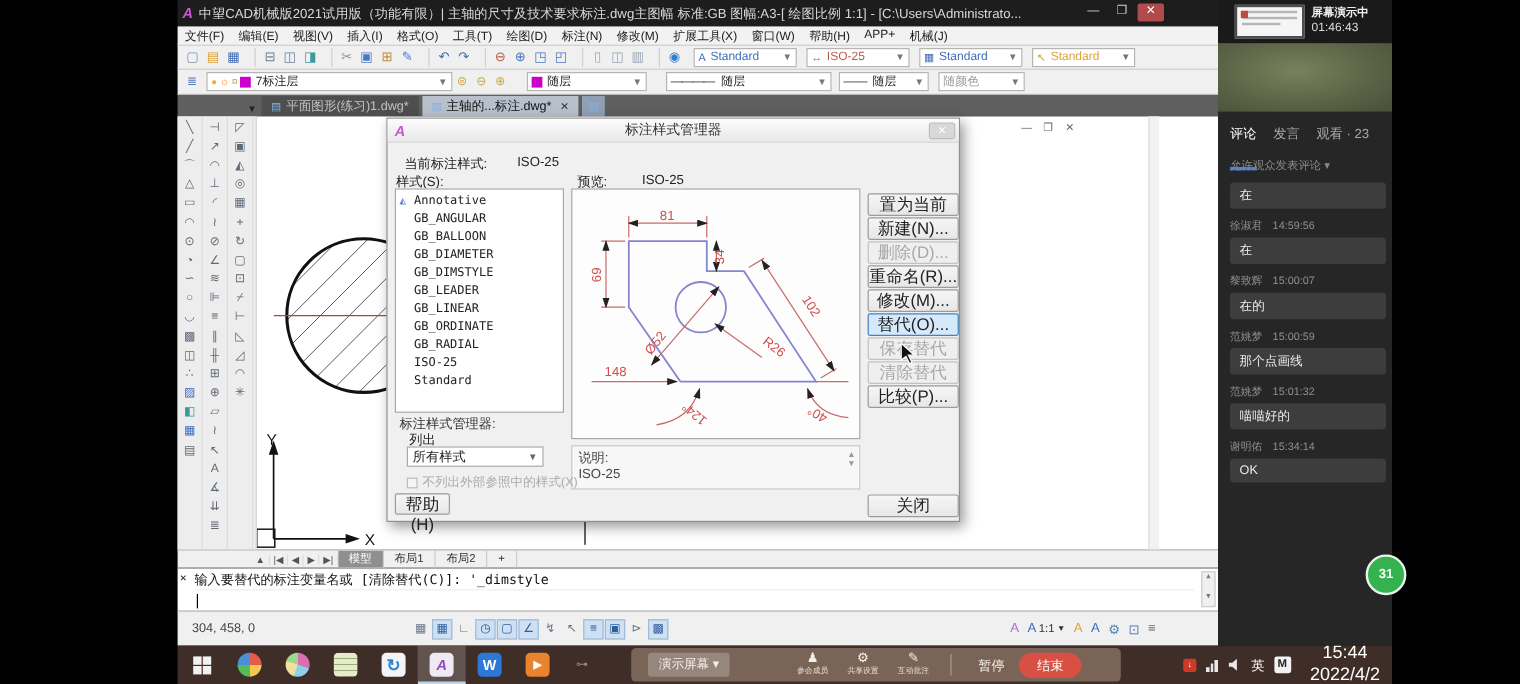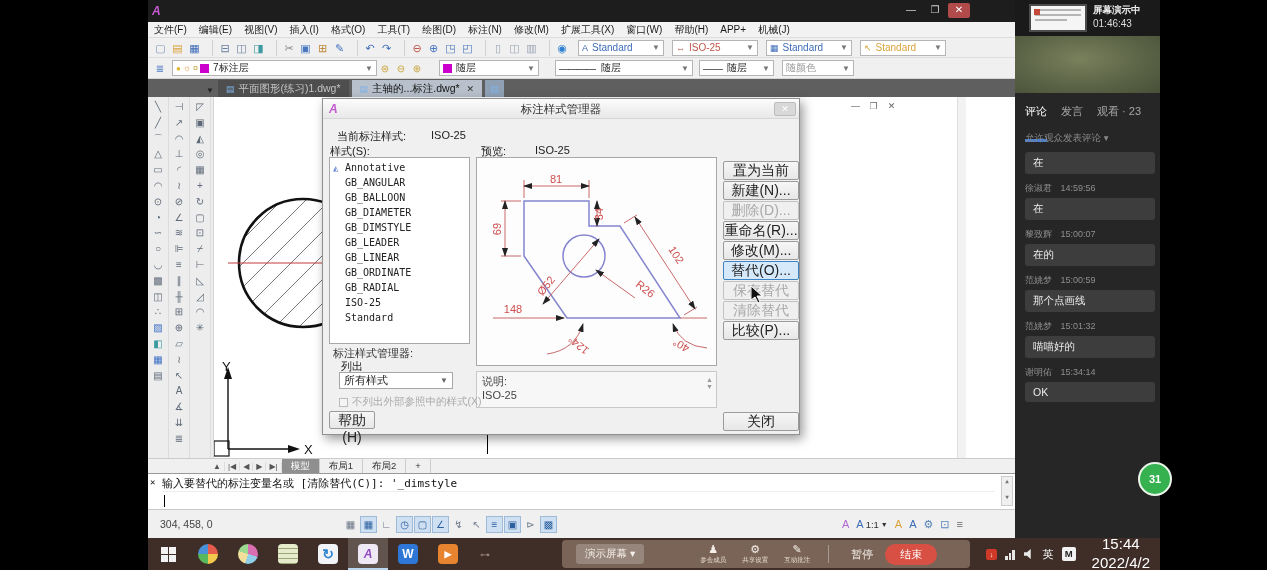--- a/index.html
+++ b/index.html
@@ -106,21 +106,21 @@
   .tba.active{background:rgba(255,255,255,.18);box-shadow:inset 0 -2px 0 #bcd6ef;}
   .ai{width:20px;height:20px;border-radius:4px;display:flex;align-items:center;justify-content:center;font-size:12px;font-weight:bold;color:#fff;}
   [data-name="taskbar-browser"] .ai{border-radius:50%;background:conic-gradient(#e45b4c 0 25%,#f2c94c 0 50%,#58b85c 0 75%,#4a90d9 0);}
   [data-name="taskbar-paint"] .ai{border-radius:50%;background:conic-gradient(#d96fb0 0 30%,#8fd0e8 0 55%,#f2e09a 0 80%,#9ad98f 0);}
   [data-name="taskbar-notes"] .ai{background:#e6eccb;background-image:repeating-linear-gradient(#0000 0 4px,#9aa87a 4px 5px);}
   [data-name="taskbar-sync"] .ai{background:#f2f4f7;color:#2e86d0;font-size:14px;}
   [data-name="taskbar-zwcad"] .ai{background:#efe9f6;color:#8f4bbf;font-style:italic;}
   [data-name="taskbar-wps"] .ai{background:#2f77d6;}
   [data-name="taskbar-video"] .ai{background:#e8842f;font-size:9px;}
   .meetbar{position:absolute;left:378px;top:2px;width:408px;height:28px;background:rgba(196,167,146,.45);border-radius:4px;
-    display:flex;align-items:center;color:#f5efe9;margin-left:36px;}
+    display:flex;align-items:center;color:#f5efe9;}
   .sharepill{background:rgba(255,255,255,.22);border-radius:3px;font-size:10.5px;padding:3px 9px;margin-left:14px;white-space:nowrap;}
   .mco{width:42px;text-align:center;line-height:1;}
   .mcg{font-size:11px;display:block;}
   .mcl{font-size:6.5px;color:#ead fce;color:#e9ddd2;display:block;margin-top:2px;white-space:nowrap;}
   .mdiv{width:1px;height:18px;background:rgba(255,255,255,.35);margin:0 10px;}
   .pausebtn{font-size:11px;margin:0 12px;white-space:nowrap;}
   .endbtn{background:#d84f43;color:#fff;font-size:11px;padding:3px 15px;border-radius:12px;white-space:nowrap;}
   .tray{position:absolute;right:2px;top:0;height:32px;display:flex;align-items:center;color:#fff;}
   .netbars{display:flex;align-items:flex-end;height:11px;margin-right:8px;}
   .netbars i{width:2.5px;background:#e8e8e8;margin-right:1px;}
@@ -152,20 +152,21 @@
   svg text{font-family:"Liberation Sans",sans-serif;}
 </style>
 </head>
 <body>
 
 <div class="screen" data-name="screen">
   <div class="desktop" data-name="desktop">
 
     <div class="titlebar" data-name="title-bar">
       <span class="appicon" data-name="zwcad-app-icon">A</span>
+      <span data-name="window-title">中望CAD机械版2021试用版（功能有限）| 主轴的尺寸及技术要求标注.dwg主图幅 标准:GB 图幅:A3-[ 绘图比例 1:1] - [C:\Users\Administrato...</span>
     </div>
     <div class="wctl" style="left:752px;" data-name="minimize-button">—</div>
     <div class="wctl" style="left:776px;" data-name="restore-button">❐</div>
     <div class="wctl close" style="left:800px;" data-name="close-button">✕</div>
 
     <div class="menubar" data-name="menu-bar">
 
     <div data-name="menu-file">文件(F)</div>
         <div data-name="menu-edit">编辑(E)</div>
         <div data-name="menu-view">视图(V)</div>

